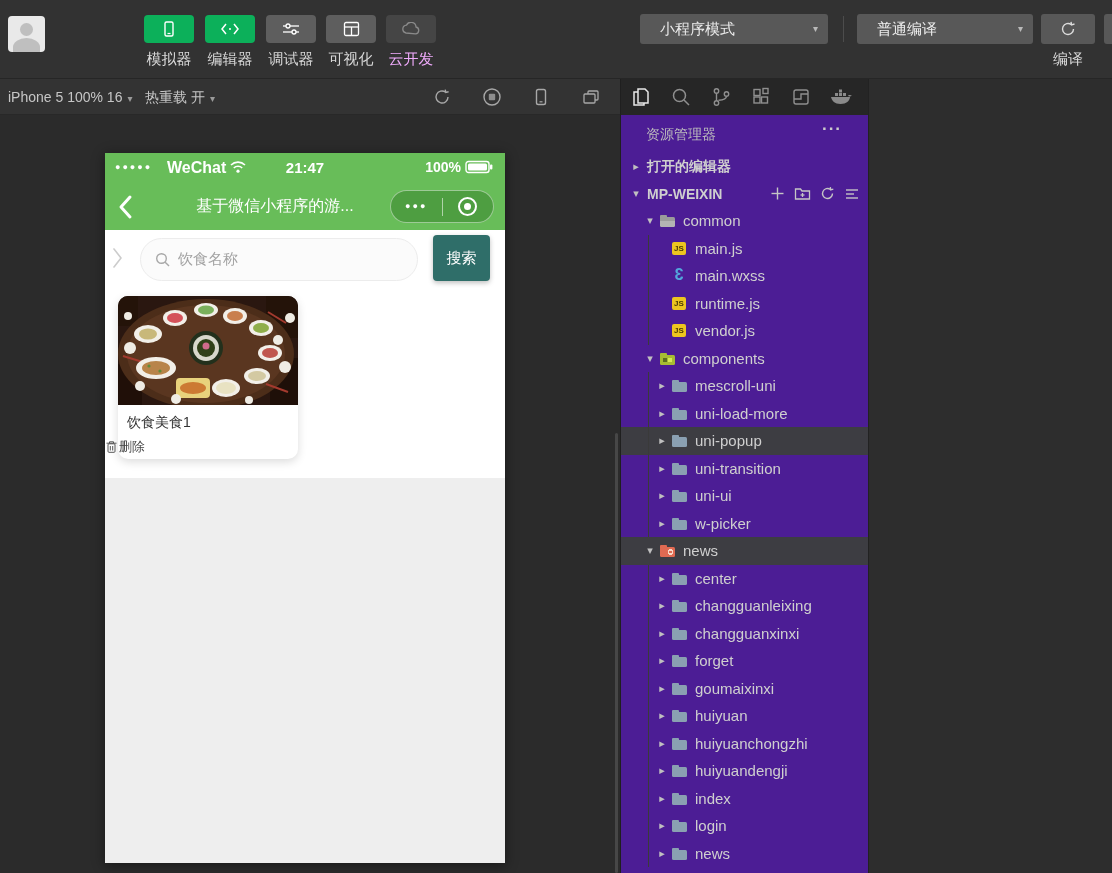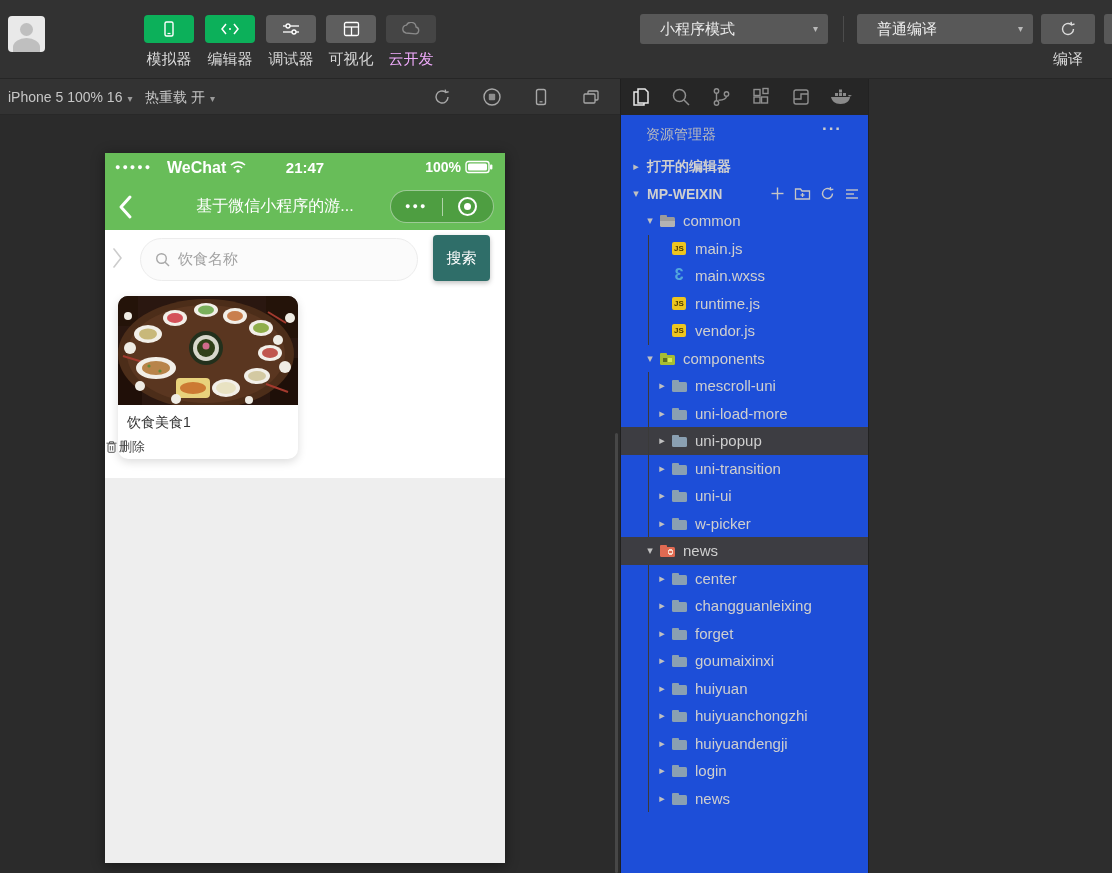--- a/index.html
+++ b/index.html
@@ -57,21 +57,21 @@
   .psearch-btn{position:absolute;left:328px;top:5px;width:57px;height:46px;background:#2f6e69;border-radius:4px;color:#fff;font-size:15px;display:flex;align-items:center;justify-content:center;box-shadow:0 2px 5px rgba(0,0,0,.25);}
   .pcard{position:absolute;left:13px;top:66px;width:180px;height:163px;background:#fff;border-radius:10px;box-shadow:0 3px 10px rgba(0,0,0,.14);}
   .pcard-img{position:absolute;left:0;top:0;width:180px;height:109px;border-radius:10px 10px 0 0;overflow:hidden;}
   .pcard-title{position:absolute;left:9px;top:118px;font-size:14px;color:#333;}
   .pcard-del{position:absolute;left:-13px;top:142px;display:flex;align-items:center;font-size:13px;color:#444;}
   .pcard-del svg{margin-right:1px;}
   
   .actbar{position:absolute;left:620px;top:79px;width:248px;height:36px;background:#262626;display:flex;align-items:center;gap:16px;padding-left:8px;box-sizing:border-box;border-left:1px solid #1f1f1f;}
   .act{width:24px;height:24px;display:flex;align-items:center;justify-content:center;}
   
-  .explorer{position:absolute;left:620px;top:115px;width:248px;height:758px;background:#1d4ed8;border-left:1px solid #1f1f1f;box-sizing:border-box;overflow:hidden;}
+  .explorer{position:absolute;left:620px;top:115px;width:248px;height:758px;background:#4c1d95;border-left:1px solid #1f1f1f;box-sizing:border-box;overflow:hidden;}
   .exp-head{position:relative;height:38px;}
   .exp-title{position:absolute;left:25px;top:11px;font-size:14px;color:#bdbdbd;}
   .exp-more{position:absolute;right:26px;top:4px;font-size:17px;font-weight:bold;color:#cccccc;letter-spacing:1px;}
   .exp-row{position:relative;height:27px;display:flex;align-items:center;font-size:14px;font-weight:bold;color:#cfcfcf;}
   .exp-row .chev{margin-left:8px;}
   .exp-row .rname{margin-left:4px;}
   .proj-acts{position:absolute;right:8px;top:0;height:27px;display:flex;align-items:center;gap:9px;}
   .chev{width:14px;flex:0 0 14px;text-align:center;font-size:11px;color:#c0c0c0;font-weight:normal;}
   .chev-right::before{content:"▸";}
   .chev-down::before{content:"▾";}
@@ -488,20 +488,25 @@
         <span class="ficon ic-folder"></span>
         <span class="fname">center</span>
       </div>
 
       <div class="trow d2">
         <span class="chev chev-right"></span>
         <span class="ficon ic-folder"></span>
         <span class="fname">changguanleixing</span>
       </div>
 
+      <div class="trow d2">
+        <span class="chev chev-right"></span>
+        <span class="ficon ic-folder"></span>
+        <span class="fname">changguanxinxi</span>
+      </div>
 
       <div class="trow d2">
         <span class="chev chev-right"></span>
         <span class="ficon ic-folder"></span>
         <span class="fname">forget</span>
       </div>
 
       <div class="trow d2">
         <span class="chev chev-right"></span>
         <span class="ficon ic-folder"></span>
@@ -519,20 +524,25 @@
         <span class="ficon ic-folder"></span>
         <span class="fname">huiyuanchongzhi</span>
       </div>
 
       <div class="trow d2">
         <span class="chev chev-right"></span>
         <span class="ficon ic-folder"></span>
         <span class="fname">huiyuandengji</span>
       </div>
 
+      <div class="trow d2">
+        <span class="chev chev-right"></span>
+        <span class="ficon ic-folder"></span>
+        <span class="fname">index</span>
+      </div>
 
       <div class="trow d2">
         <span class="chev chev-right"></span>
         <span class="ficon ic-folder"></span>
         <span class="fname">login</span>
       </div>
 
       <div class="trow d2">
         <span class="chev chev-right"></span>
         <span class="ficon ic-folder"></span>

